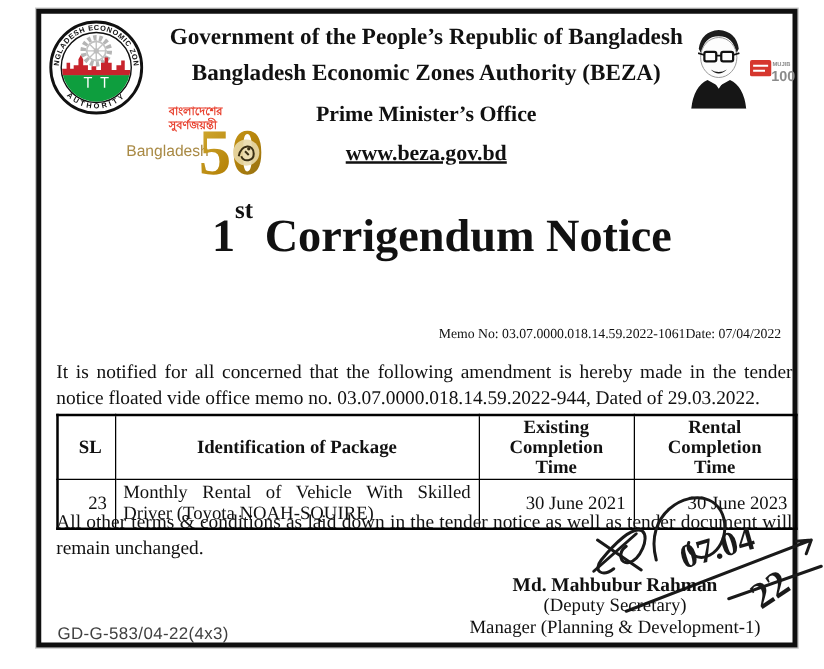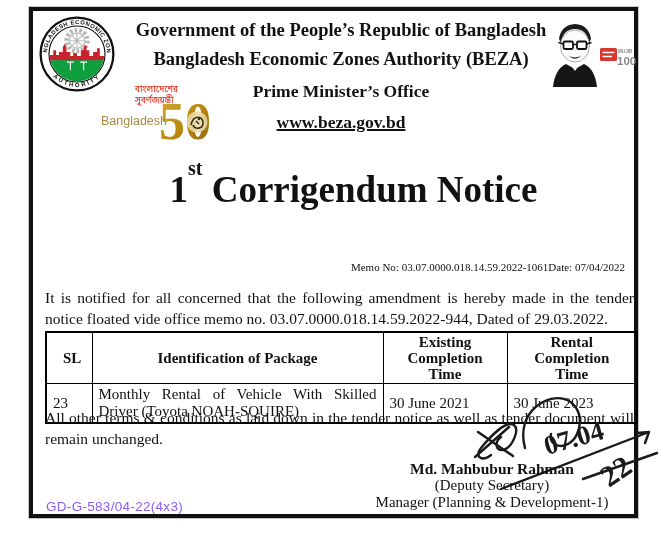--- a/index.html
+++ b/index.html
@@ -34,32 +34,32 @@
         line-height:20.5px;text-align:justify;}
   .body-par{top:277px;}
   .closing-par{top:397px;}
   
   table.amend{position:absolute;top:320px;left:12px;width:591px;
               border-collapse:collapse;border:2px solid #000;font-size:15px;
               table-layout:fixed;}
   table.amend th,table.amend td{border:1.6px solid #000;}
   table.amend th{font-weight:bold;padding:1px 16px;line-height:16px;text-align:center;}
   table.amend td{padding:2px 6px;}
-  td.c-sl{text-align:left;}
+  td.c-sl{text-align:right;}
   td.c-pkg{text-align:justify;line-height:17px;padding:2px 9px;}
-  td.c-time{text-align:left;}
+  td.c-time{text-align:right;}
   
   .sig-svg{position:absolute;left:428px;top:380px;width:200px;height:112px;}
   .sig-block{position:absolute;top:449px;left:334px;width:250px;text-align:center;}
   .sig-name{font-size:15.5px;font-weight:bold;line-height:17px;}
   .sig-line{font-size:15px;line-height:16.5px;}
   
   .print-ref{position:absolute;left:13px;top:488px;
              font-family:"Liberation Sans", sans-serif;font-size:13.5px;
-             color:#8b5cf6;letter-spacing:.3px;}
+             color:#404040;letter-spacing:.3px;}
   .bn{font-size:9px;fill:#e8402e;font-weight:bold;}
 </style>
 </head>
 <body>
 
 <div class="doc">
 
   <svg class="seal" viewBox="0 0 80 80">
     <defs>
       <clipPath id="innerClip">

